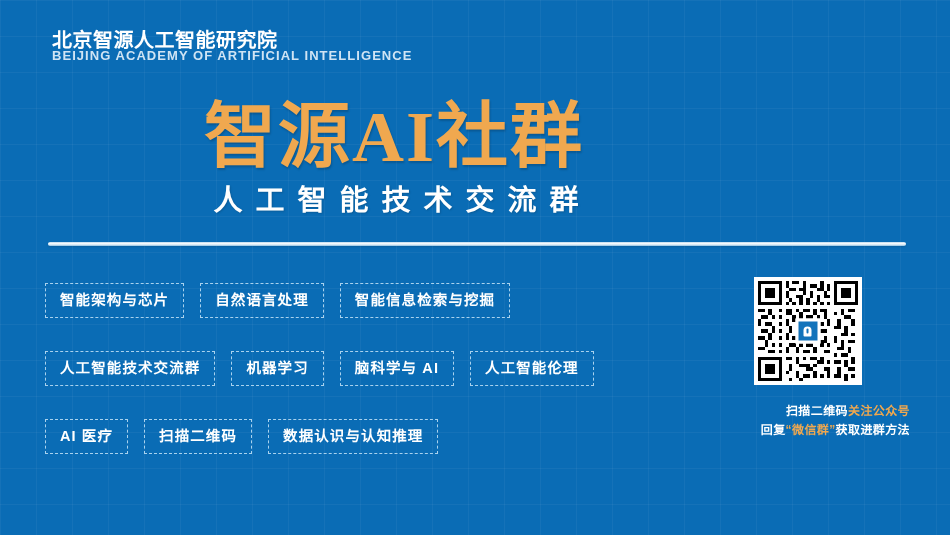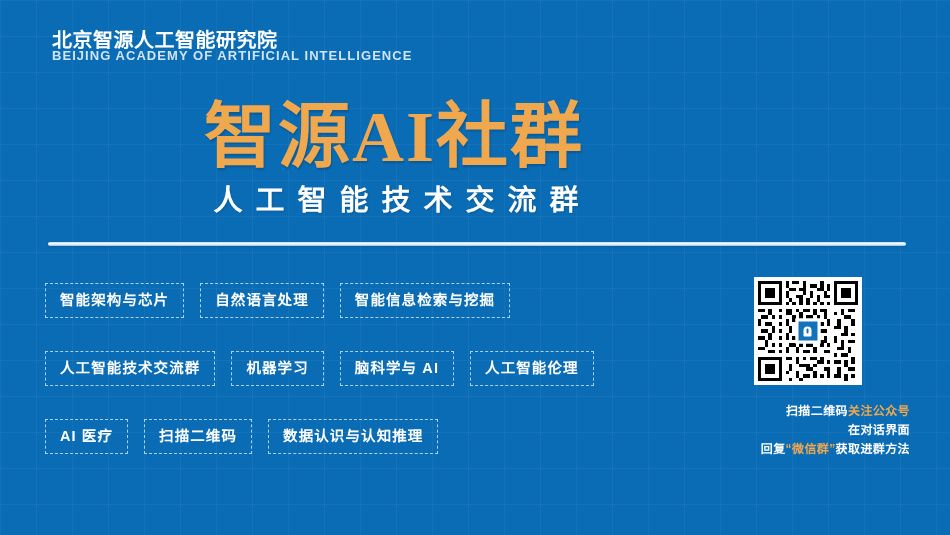--- a/index.html
+++ b/index.html
@@ -395,20 +395,19 @@
         <div class="qr-logo-inner">
           <div class="qr-logo-glyph"></div>
         </div>
       </div>
     </div>
 
     <div class="qr-caption">
       <div>
         <span>扫描二维码</span><span class="hl">关注公众号</span>
       </div>
-      <div>在对话界面</div>
       <div>
         <span>回复</span><span class="hl">“微信群”</span><span>获取进群方法</span>
       </div>
     </div>
   </div>
 
 </div>
 
 </body></html>

